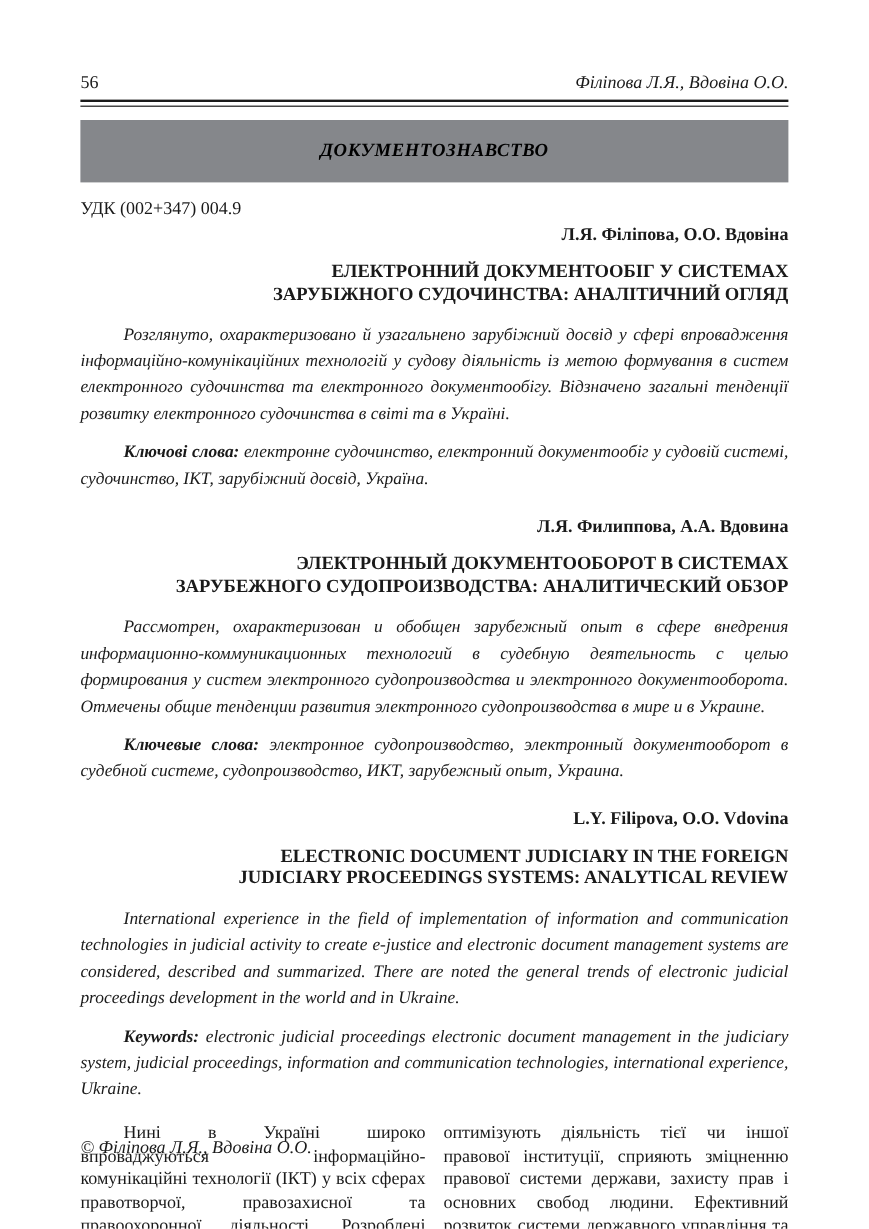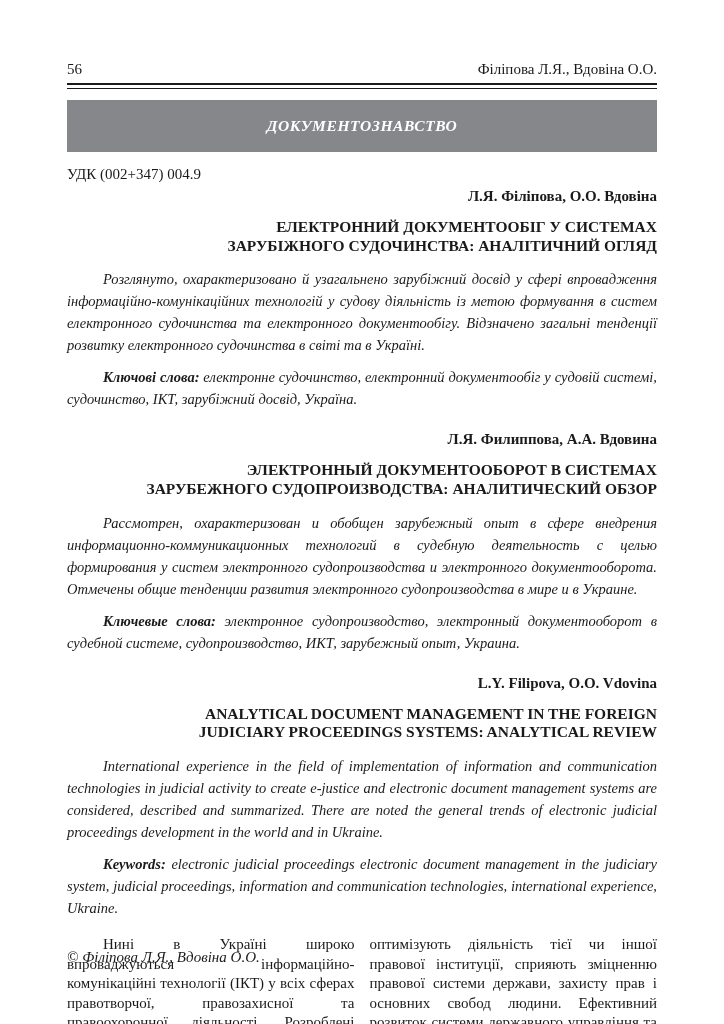--- a/index.html
+++ b/index.html
@@ -22,20 +22,21 @@
     padding: 60px 67px 0 67px;
   }
   .running-header {
     display: flex;
     justify-content: space-between;
     align-items: flex-end;
     font-size: 15px;
     line-height: 1.2;
   }
   .running-head-authors {
+    font-style: italic;
   }
   .header-rule {
     margin-top: 5px;
     height: 3px;
     border-top: 2.5px solid #1a1a1a;
     border-bottom: 1.3px solid #1a1a1a;
   }
   .banner {
     margin-top: 11px;
     height: 52px;
@@ -107,21 +108,21 @@
 <div class="page">
 
   <header class="running-header">
     <span>56</span>
     <span class="running-head-authors">Філіпова Л.Я., Вдовіна О.О.</span>
   </header>
 
   <div class="header-rule"></div>
 
   <div class="banner" style="background: rgb(133, 135, 139);">
-    <span class="banner-text" style="color: #ffffff;">ДОКУМЕНТОЗНАВСТВО</span>
+    <span class="banner-text" style="color: #000000;">ДОКУМЕНТОЗНАВСТВО</span>
   </div>
 
   <div class="udc">УДК (002+347) 004.9</div>
 
   <div class="authors">Л.Я. Філіпова, О.О. Вдовіна</div>
   <h1 class="article-title">
     <span>ЕЛЕКТРОННИЙ ДОКУМЕНТООБІГ У СИСТЕМАХ</span>
     <span>ЗАРУБІЖНОГО СУДОЧИНСТВА: АНАЛІТИЧНИЙ ОГЛЯД</span>
   </h1>
   <p class="abstract">Розглянуто, охарактеризовано й узагальнено зарубіжний досвід у сфері впровадження інформаційно-комунікаційних технологій у судову діяльність із метою формування в систем електронного судочинства та електронного документообігу. Відзначено загальні тенденції розвитку електронного судочинства в світі та в Україні.</p>
@@ -130,21 +131,21 @@
   <div class="authors spaced">Л.Я. Филиппова, А.А. Вдовина</div>
   <h2 class="article-title">
     <span>ЭЛЕКТРОННЫЙ ДОКУМЕНТООБОРОТ В СИСТЕМАХ</span>
     <span>ЗАРУБЕЖНОГО СУДОПРОИЗВОДСТВА: АНАЛИТИЧЕСКИЙ ОБЗОР</span>
   </h2>
   <p class="abstract">Рассмотрен, охарактеризован и обобщен зарубежный опыт в сфере внедрения информационно-коммуникационных технологий в судебную деятельность с целью формирования у систем электронного судопроизводства и электронного документооборота. Отмечены общие тенденции развития электронного судопроизводства в мире и в Украине.</p>
   <p class="keywords"><span class="keywords-label">Ключевые слова:</span><span> электронное судопроизводство, электронный документооборот в судебной системе, судопроизводство, ИКТ, зарубежный опыт, Украина.</span></p>
 
   <div class="authors spaced">L.Y. Filipova, O.O. Vdovina</div>
   <h2 class="article-title">
-    <span>ANALYTICAL DOCUMENT MANAGEMENT IN THE FOREIGN</span>
+    <span>ELECTRONIC DOCUMENT JUDICIARY IN THE FOREIGN</span>
     <span>JUDICIARY PROCEEDINGS SYSTEMS: ANALYTICAL REVIEW</span>
   </h2>
   <p class="abstract">International experience in the field of implementation of information and communication technologies in judicial activity to create e-justice and electronic document management systems are considered, described and summarized. There are noted the general trends of electronic judicial proceedings development in the world and in Ukraine.</p>
   <p class="keywords"><span class="keywords-label">Keywords:</span><span> electronic judicial proceedings electronic document management in the judiciary system, judicial proceedings, information and communication technologies, international experience, Ukraine.</span></p>
 
   <div class="body-columns">
     <div class="col col-left">
       <p>Нині в Україні широко впроваджуються інформаційно-комунікаційні технології (ІКТ) у всіх сферах правотворчої, правозахисної та правоохоронної діяльності. Розроблені потужні інформаційно-пошукові, інструментальні й операційні системи, які забезпечують швидкий доступ до інформації, що</p>
     </div>
     <div class="col col-right">

